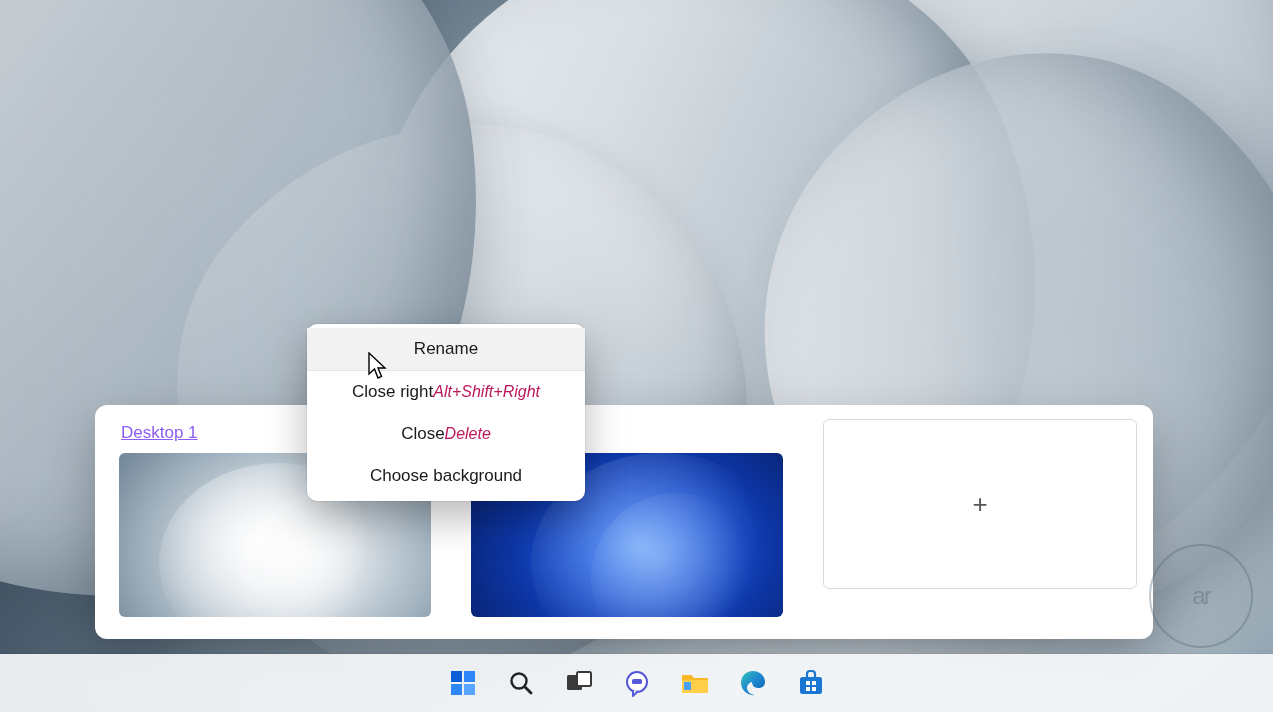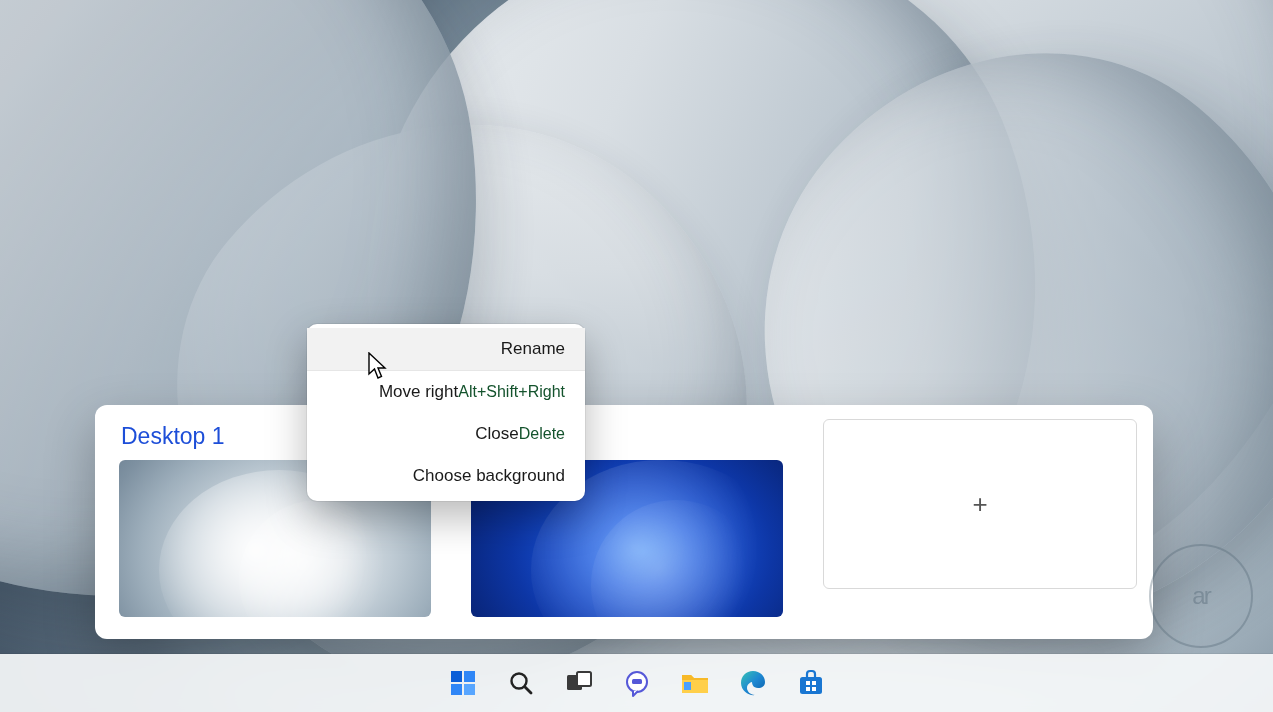--- a/index.html
+++ b/index.html
@@ -43,23 +43,24 @@
     gap: 40px;
     padding: 14px 24px 22px 24px;
     box-sizing: border-box;
   }
   .desktop-card {
     display: flex;
     flex-direction: column;
     width: 312px;
   }
   .desktop-card .label {
-    font-size: 23px;
-    color: #1d4ed8;
+    font-size: 17px;
+    color: #8b5cf6;
     margin: 4px 2px 10px 2px;
+    text-decoration: underline;
   }
   .thumb {
     width: 312px;
     height: 168px;
     border-radius: 6px;
     position: relative;
     overflow: hidden;
   }
   .thumb.selected::after{
     content:"";
@@ -101,26 +102,26 @@
     background:#fff;
     border-radius:10px;
     box-shadow: 0 16px 40px rgba(0,0,0,.28), 0 0 0 1px rgba(0,0,0,.06);
     padding:4px 0;
     z-index: 50;
     font-size:17px;
     color:#1a1a1a;
   }
   .menu-item {
     display:flex;
-    justify-content:flex-end;
+    justify-content:center;
     align-items:center;
     padding:11px 20px;
   }
   .menu-item.hover { background:#f2f2f2; }
-  .menu-item .shortcut { color:#14532d; font-size:16px; }
+  .menu-item .shortcut { color:#be185d; font-size:16px;font-style:italic; }
   .menu-sep { height:1px; background:#e6e6e6; margin:0; }
 
   
   .cursor {
     position:absolute;
     left:368px; top:352px;
     z-index:60;
     pointer-events:none;
   }
 
@@ -194,21 +195,21 @@
 
 </div>
 
 <div class="context-menu">
   <div class="menu-item hover">
     <span>Rename</span>
     <span class="shortcut"></span>
   </div>
   <div class="menu-sep"></div>
   <div class="menu-item">
-    <span>Move right</span>
+    <span>Close right</span>
     <span class="shortcut">Alt+Shift+Right</span>
   </div>
   <div class="menu-item">
     <span>Close</span>
     <span class="shortcut">Delete</span>
   </div>
   <div class="menu-item">
     <span>Choose background</span>
     <span class="shortcut"></span>
   </div>

